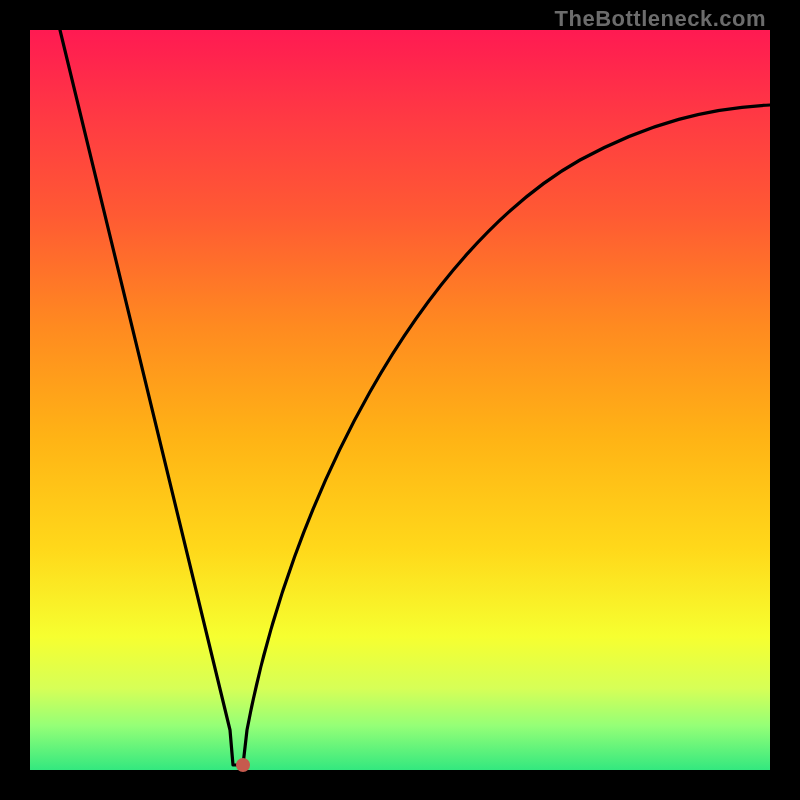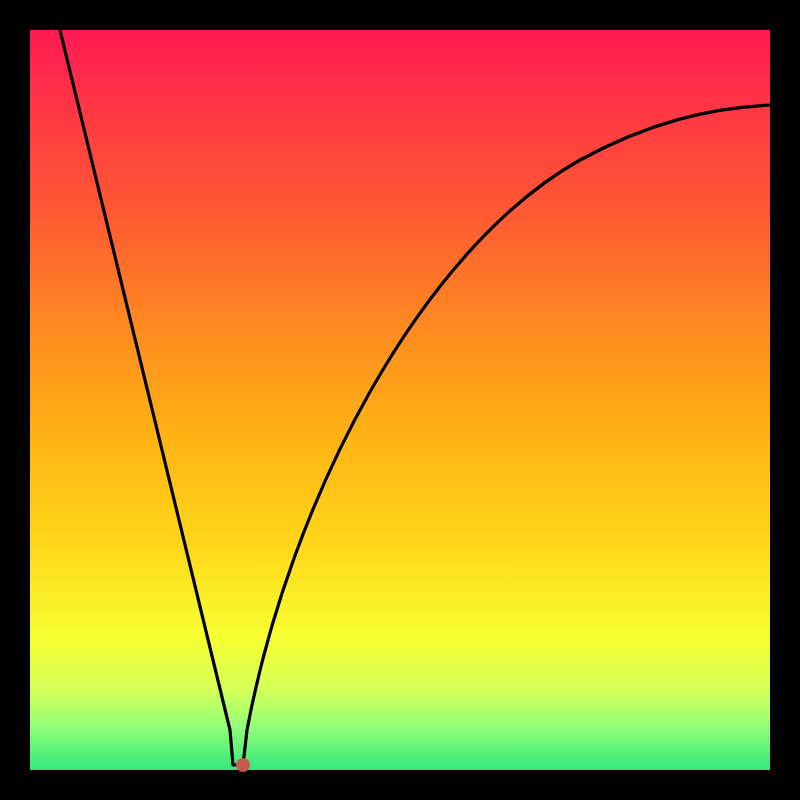--- a/index.html
+++ b/index.html
@@ -80,14 +80,15 @@
                L 213 735
                L 217 700
                C 260 470, 390 220, 550 130
                C 620 92, 680 78, 740 75" fill="none" stroke="#000" stroke-width="3.2" stroke-linecap="round" stroke-linejoin="round"></path>
     </svg>
 
     <div class="marker" style="left:213px; top:735px;"></div>
 
   </div>
 
+  <div class="watermark">TheBottleneck.com</div>
 
 </div>
 
 </body></html>

